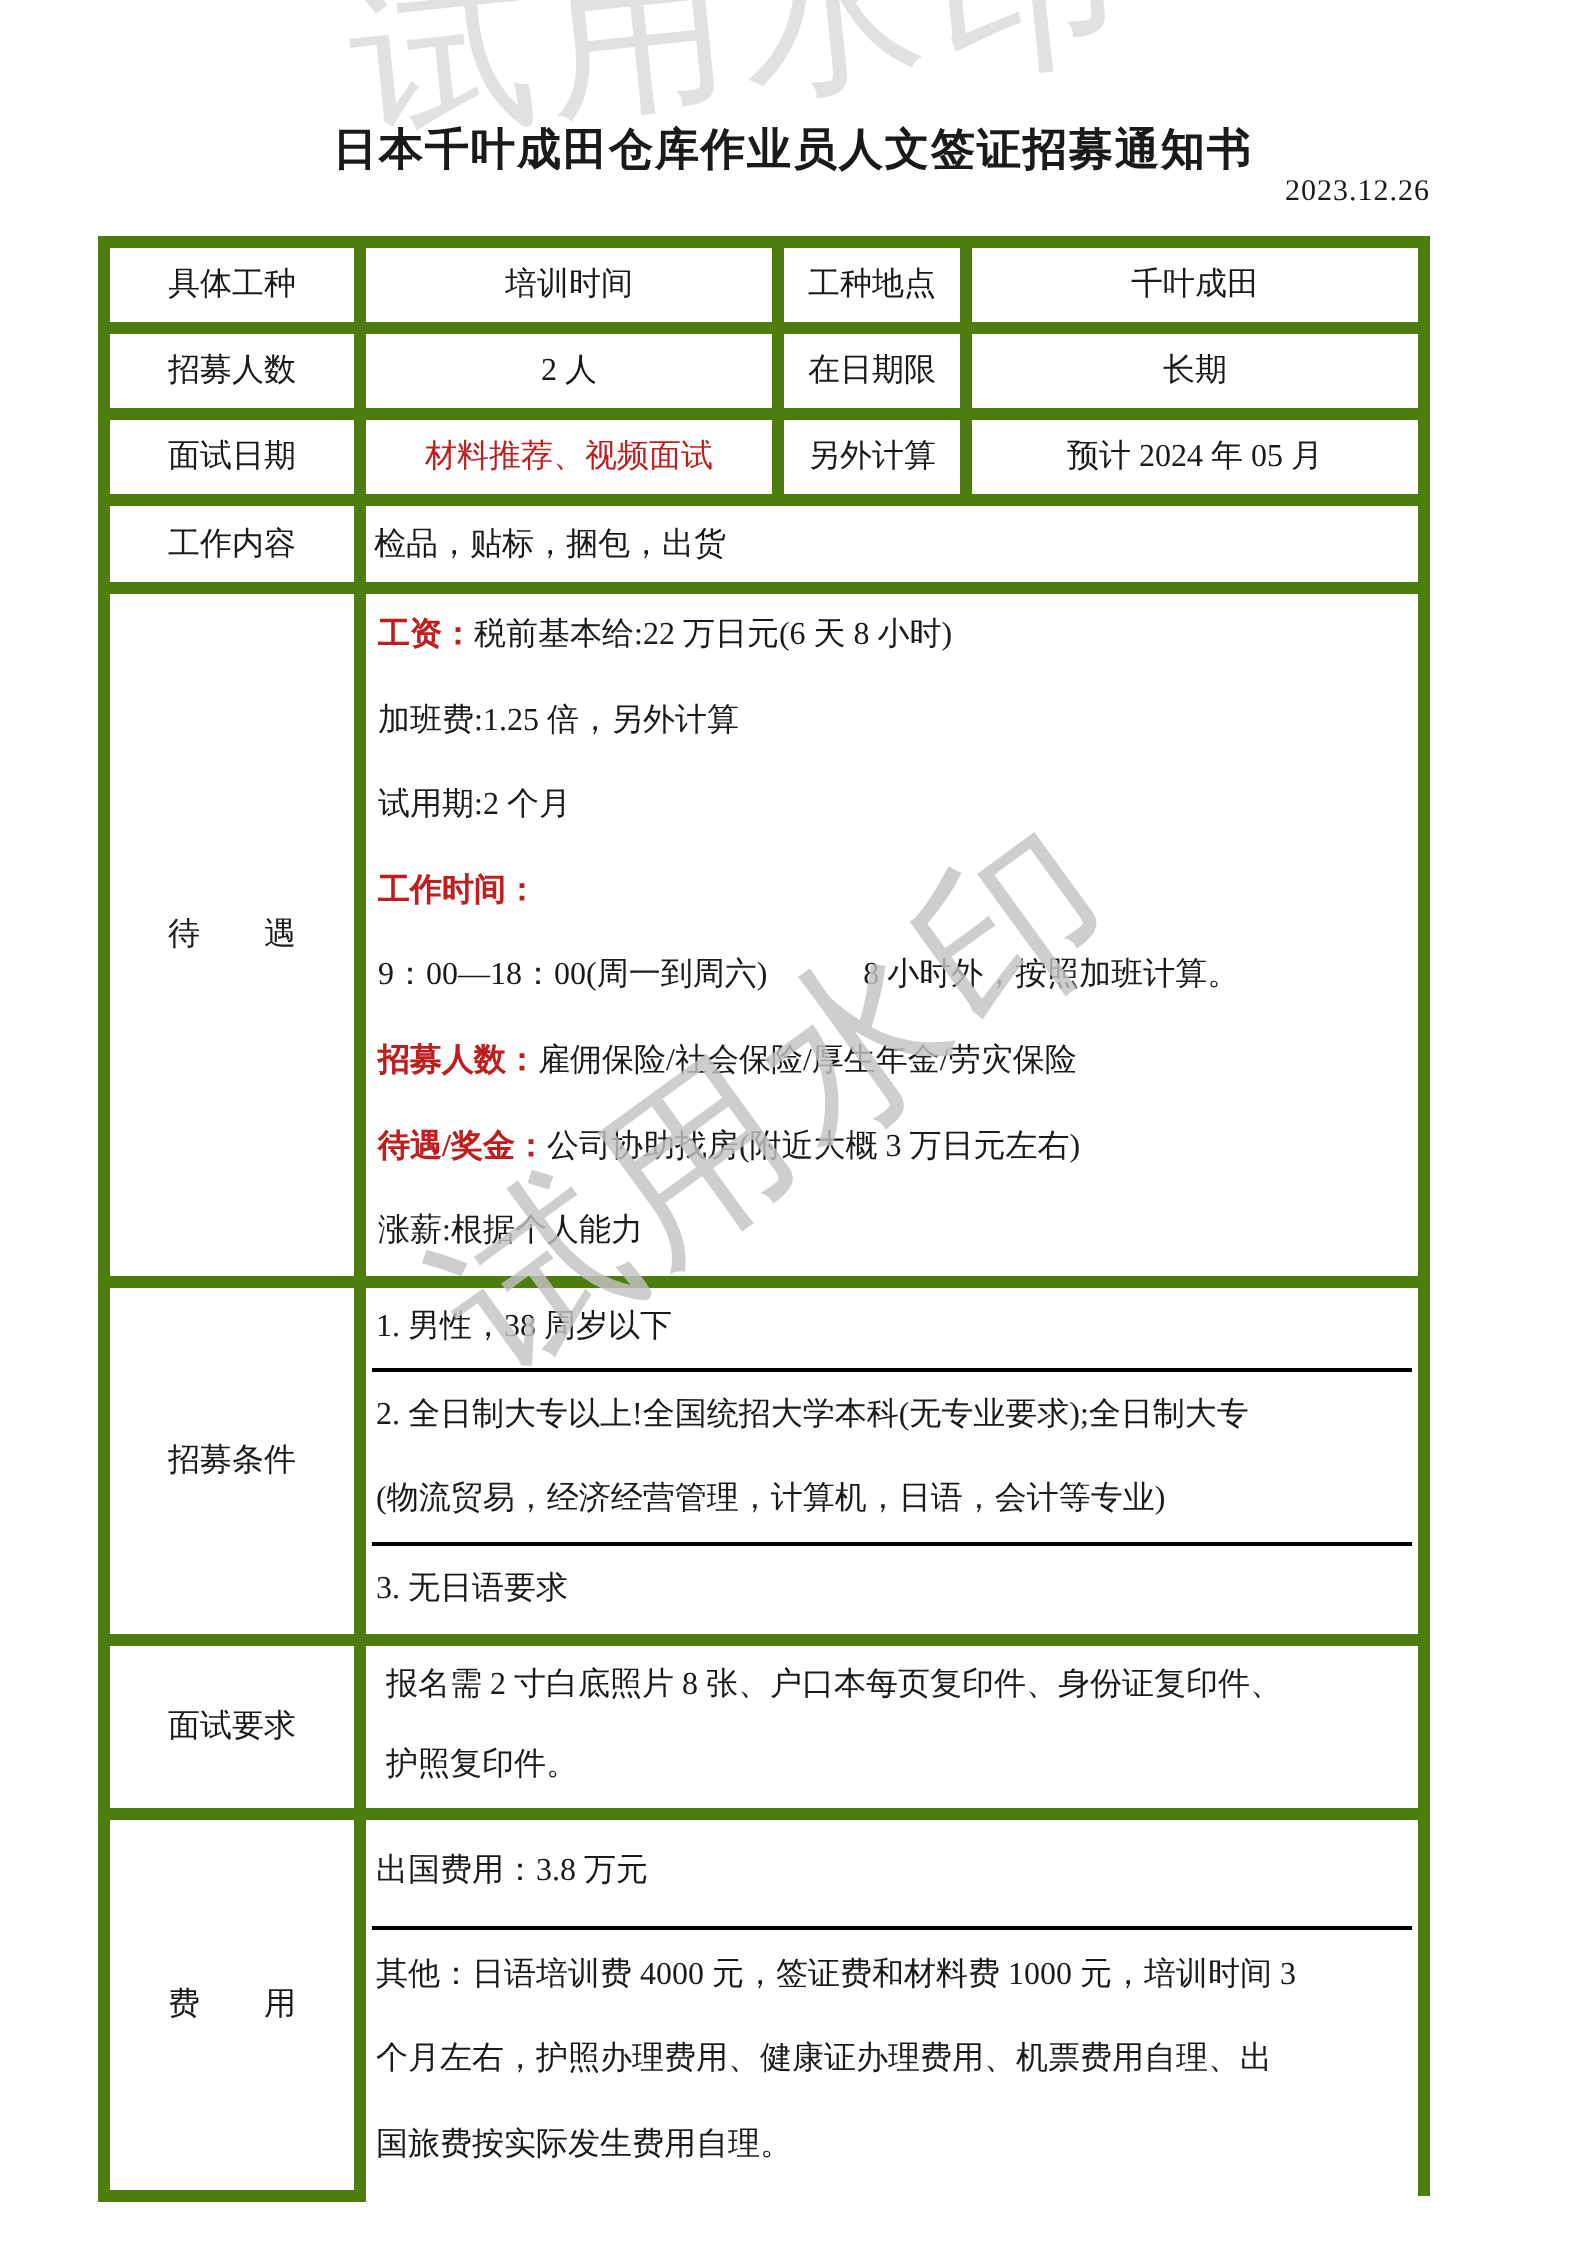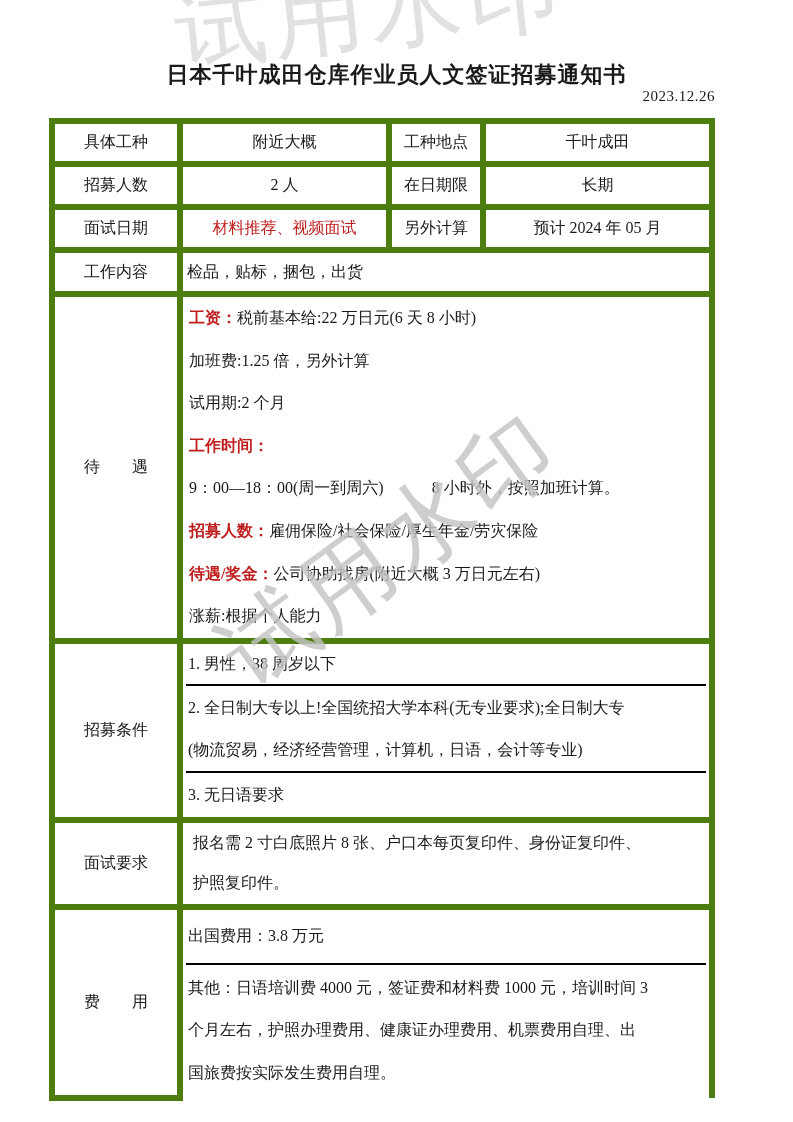--- a/index.html
+++ b/index.html
@@ -83,21 +83,21 @@
   <table class="doc-table">
     <colgroup>
         <col class="c1">
         <col class="c2">
         <col class="c3">
         <col class="c4">
       </colgroup>
     <tbody>
       <tr class="h43">
         <td class="lab">具体工种</td>
-        <td class="val">附近大概</td>
+        <td class="val">培训时间</td>
         <td class="lab">工种地点</td>
         <td class="val">千叶成田</td>
       </tr>
       <tr class="h43">
         <td class="lab">招募人数</td>
         <td class="val">2 人</td>
         <td class="lab">在日期限</td>
         <td class="val">长期</td>
       </tr>
       <tr class="h43">

